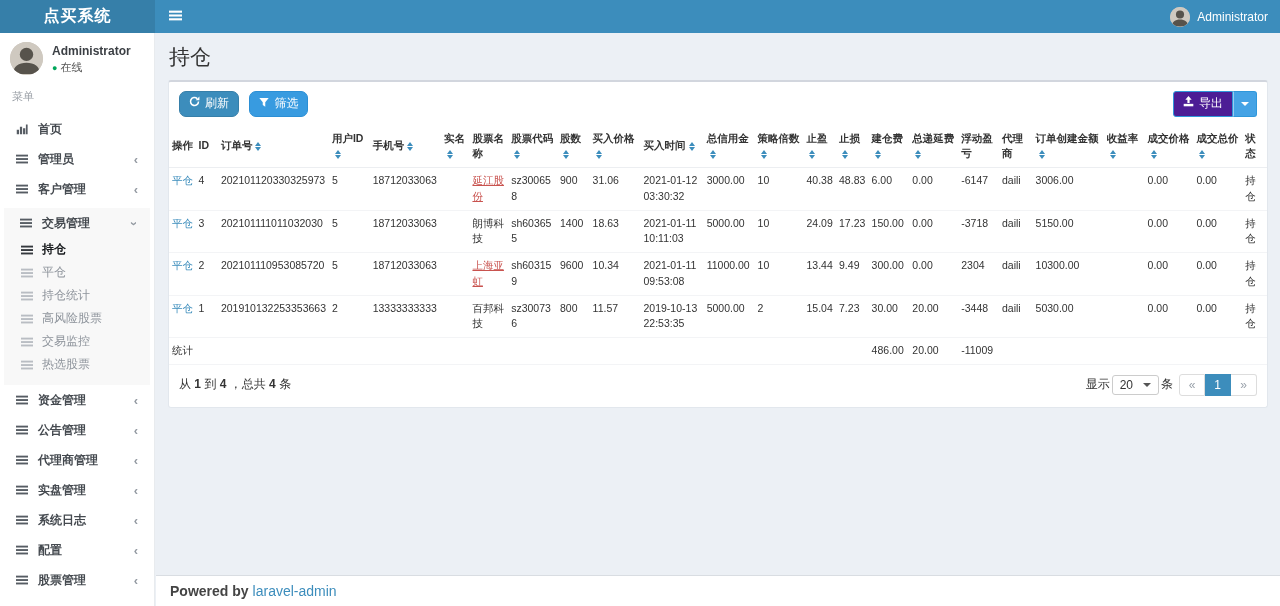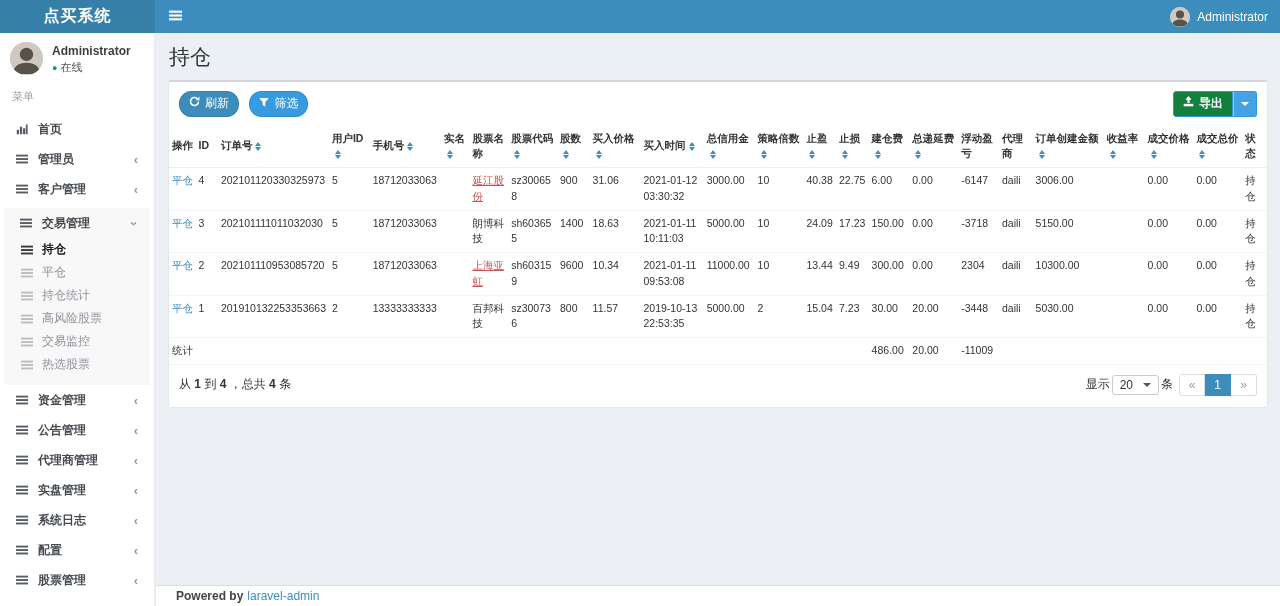--- a/index.html
+++ b/index.html
@@ -38,26 +38,26 @@
   .sub-item.active { color:#15181b; font-weight:bold; }
   .sub-item.active .mi-icon { color:#34383d; }
 
   
   .main { position:absolute; top:33px; left:156px; right:0; bottom:0; background:#ecf0f5; overflow:hidden; }
   .content-header { padding:10px 13px 9px; }
   .content-header h1 { margin:0; font-size:21px; font-weight:normal; color:#333; }
 
   .box { margin:0 12px; background:#fff; border:1px solid #e2e7ed; border-top:2px solid #d2d6de; border-radius:3px; }
   .box-toolbar { display:flex; justify-content:space-between; align-items:center; padding:9px 10px; }
-  .btn { display:inline-flex; align-items:center; gap:5px; font-size:12px; color:#fff; border-radius:12px;
+  .btn { display:inline-flex; align-items:center; gap:5px; font-size:12px; color:#fff; border-radius:7px;
     padding:4px 9px; border:1px solid transparent; cursor:pointer; line-height:1.3; }
   .btn-refresh { background:#3c8dbc; border-color:#367fa9; }
   .btn-filter { background:#389be0; border-color:#2b8fd5; margin-left:6px; }
   .export-group { display:inline-flex; }
-  .btn-export { background:#15803d; border-color:#2f97da; border-radius:3px 0 0 3px;font-weight:bold; }
+  .btn-export { background:#4c1d95; border-color:#2f97da; border-radius:3px 0 0 3px; }
   .btn-export-caret { background:#45a3e5; border:1px solid #2f97da; border-left:1px solid rgba(255,255,255,.45);
     border-radius:0 3px 3px 0; padding:4px 7px; display:flex; align-items:center; cursor:pointer; }
   .caret-w { width:0; height:0; border-left:4px solid transparent; border-right:4px solid transparent; border-top:4px solid #fff; }
 
   table.grid { width:100%; border-collapse:collapse; table-layout:fixed; font-size:10.5px; color:#333; }
   .grid th, .grid td { padding:5px 2px 5px 3px; text-align:left; vertical-align:top; word-wrap:break-word; line-height:1.5; }
   .grid thead th { font-weight:bold; color:#333; border-bottom:1px solid #eceef1; vertical-align:middle; }
   .grid tbody td { border-bottom:1px solid #f3f4f6; }
   .sort { display:inline-flex; flex-direction:column; gap:1px; margin-left:3px; vertical-align:middle; cursor:pointer; }
   .sort i { display:block; width:0; height:0; border-left:3.5px solid transparent; border-right:3.5px solid transparent; }
@@ -73,22 +73,22 @@
   .per-page { display:inline-flex; align-items:center; gap:10px; border:1px solid #ccc; border-radius:3px;
     padding:2px 7px; background:#fff; color:#333; cursor:pointer; min-width:46px; justify-content:space-between; }
   .caret-d { width:0; height:0; border-left:4px solid transparent; border-right:4px solid transparent; border-top:4px solid #555; }
   .pager { display:inline-flex; margin-left:4px; }
   .pg { min-width:26px; text-align:center; padding:3px 0; border:1px solid #ddd; background:#fff; color:#9aa2ab;
     font-size:12px; cursor:pointer; }
   .pg.prev { border-radius:3px 0 0 3px; }
   .pg.next { border-radius:0 3px 3px 0; border-left:none; }
   .pg.active { background:#3c8dbc; border-color:#3c8dbc; color:#fff; border-left:none; }
 
-  .main-footer { position:absolute; left:0; right:0; bottom:0; height:21px; background:#fff; border-top:1px solid #d9dde2;
-    display:flex; align-items:center; padding:0 20px; font-size:12px; color:#444; }
+  .main-footer { position:absolute; left:0; right:0; bottom:0; height:31px; background:#fff; border-top:1px solid #d9dde2;
+    display:flex; align-items:center; padding:0 14px; font-size:14px; color:#444; }
   .main-footer b { font-weight:bold; }
   .main-footer a { color:#3c8dbc; text-decoration:none; margin-left:4px; cursor:pointer; }
 </style>
 </head>
 <body>
 
 <div class="navbar">
   <div class="logo">点买系统</div>
   <div class="nav-rest">
     <div class="hamburger">
@@ -515,21 +515,21 @@
             <td>18712033063</td>
             <td></td>
             <td><span class="stock-risk">延江股份</span></td>
             <td>sz300658</td>
             <td>900</td>
             <td>31.06</td>
             <td>2021-01-12 03:30:32</td>
             <td>3000.00</td>
             <td>10</td>
             <td>40.38</td>
-            <td>22.75</td>
+            <td>48.83</td>
             <td>6.00</td>
             <td>0.00</td>
             <td>-6147</td>
             <td>daili</td>
             <td>3006.00</td>
             <td></td>
             <td>0.00</td>
             <td>0.00</td>
             <td>持仓</td>
           </tr>

